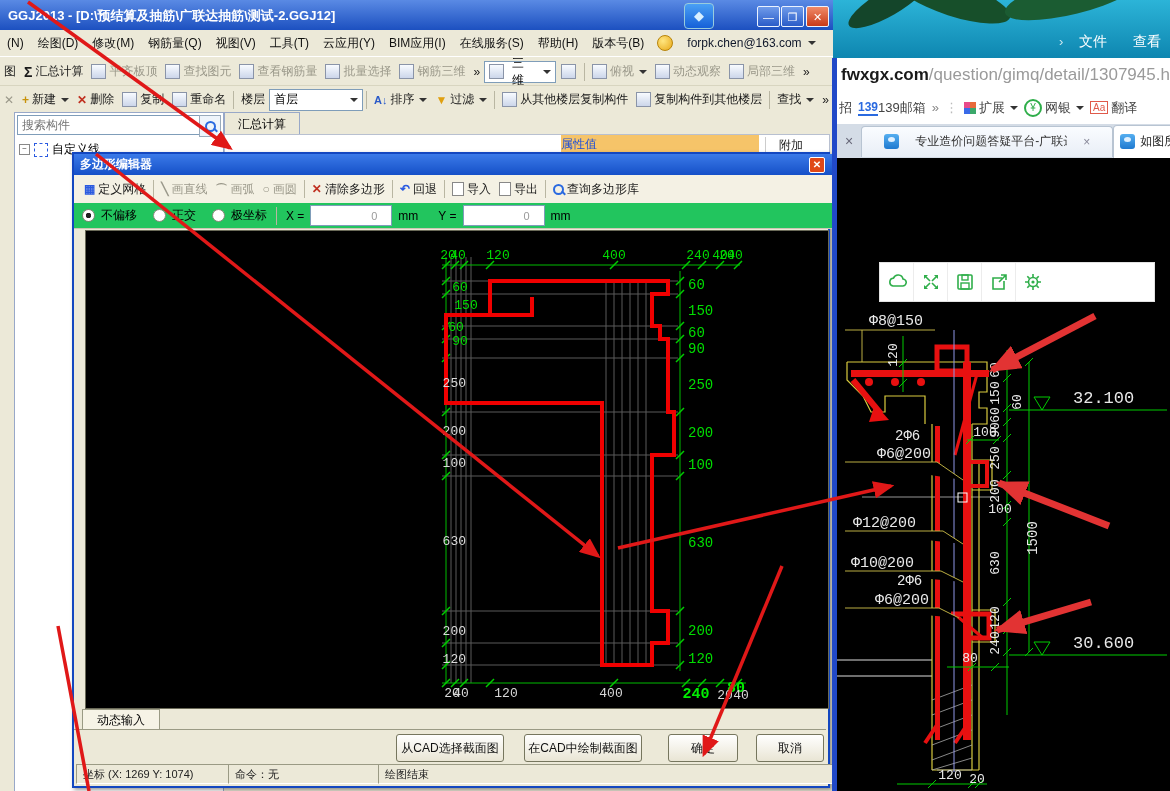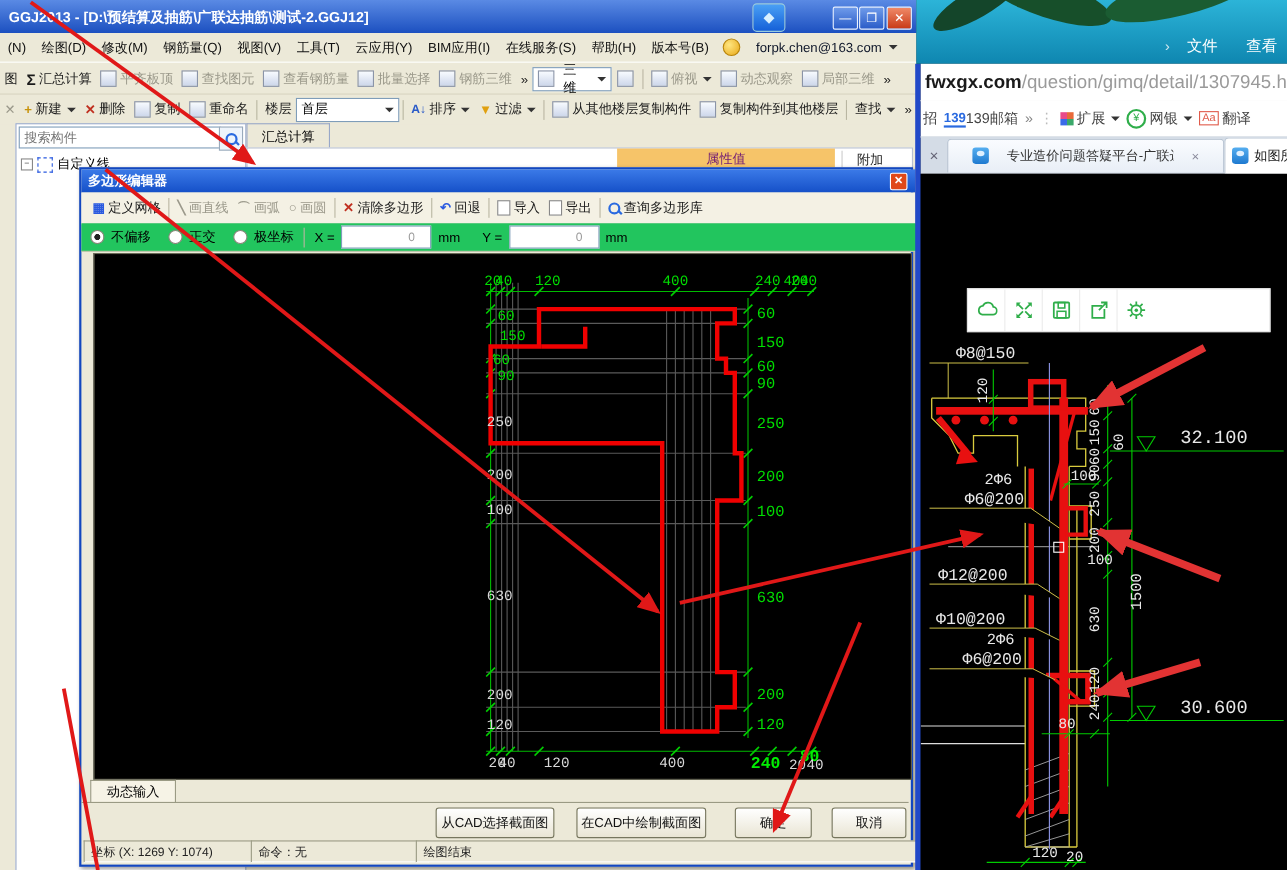--- a/index.html
+++ b/index.html
@@ -174,21 +174,21 @@
         <span style="width:9px;height:9px;border:1px solid #888;font-size:8px;line-height:7px;text-align:center;color:#444">−</span>
         <span style="width:12px;height:12px;border:1px dashed #2a5ae0"></span>
         <span style="font-size:12px;color:#000000">自定义线</span>
       </div>
     </div>
 
     <div class="a tan" style="left:224px;top:112px;width:74px;height:22px;border:1px solid #98a8c8;border-bottom:none;font-size:12px;display:flex;align-items:center;justify-content:center">
         <span>汇总计算</span>
       </div>
     <div class="a" style="left:224px;top:134px;width:604px;height:18px;background:#fff;border:1px solid #b8c0d0">
-      <span class="a" style="left:336px;top:0;width:198px;height:18px;background:#f6c469;color:#701a75;font-size:12px;text-align:center;line-height:18px">属性值</span>
+      <span class="a" style="left:336px;top:0;width:198px;height:18px;background:#f6c469;color:#1d4ed8;font-size:12px;line-height:18px">属性值</span>
       <span class="a" style="left:540px;top:2px;width:50px;text-align:center;font-size:12px;color:#222;border-left:1px solid #ccc">附加</span>
     </div>
 
     <div class="a" style="left:72px;top:152px;width:754px;height:632px;border:2px solid #1347c0;background:#ece9d8;box-shadow:2px 2px 4px rgba(0,0,0,.4)">
       <div class="a f dlg-title" style="left:0;top:0;width:752px;height:21px;padding-left:6px">
         <span>多边形编辑器</span>
         <span class="a" style="left:735px;top:3px;width:14px;height:14px;background:#e04818;border:1px solid #fff;border-radius:2px;color:#fff;font-size:10px;text-align:center;line-height:13px">✕</span>
       </div>
 
       <div class="a f" style="left:0;top:21px;width:752px;height:28px;background:#f4f1e4;border-bottom:1px solid #d0cdb8;padding-left:6px">

